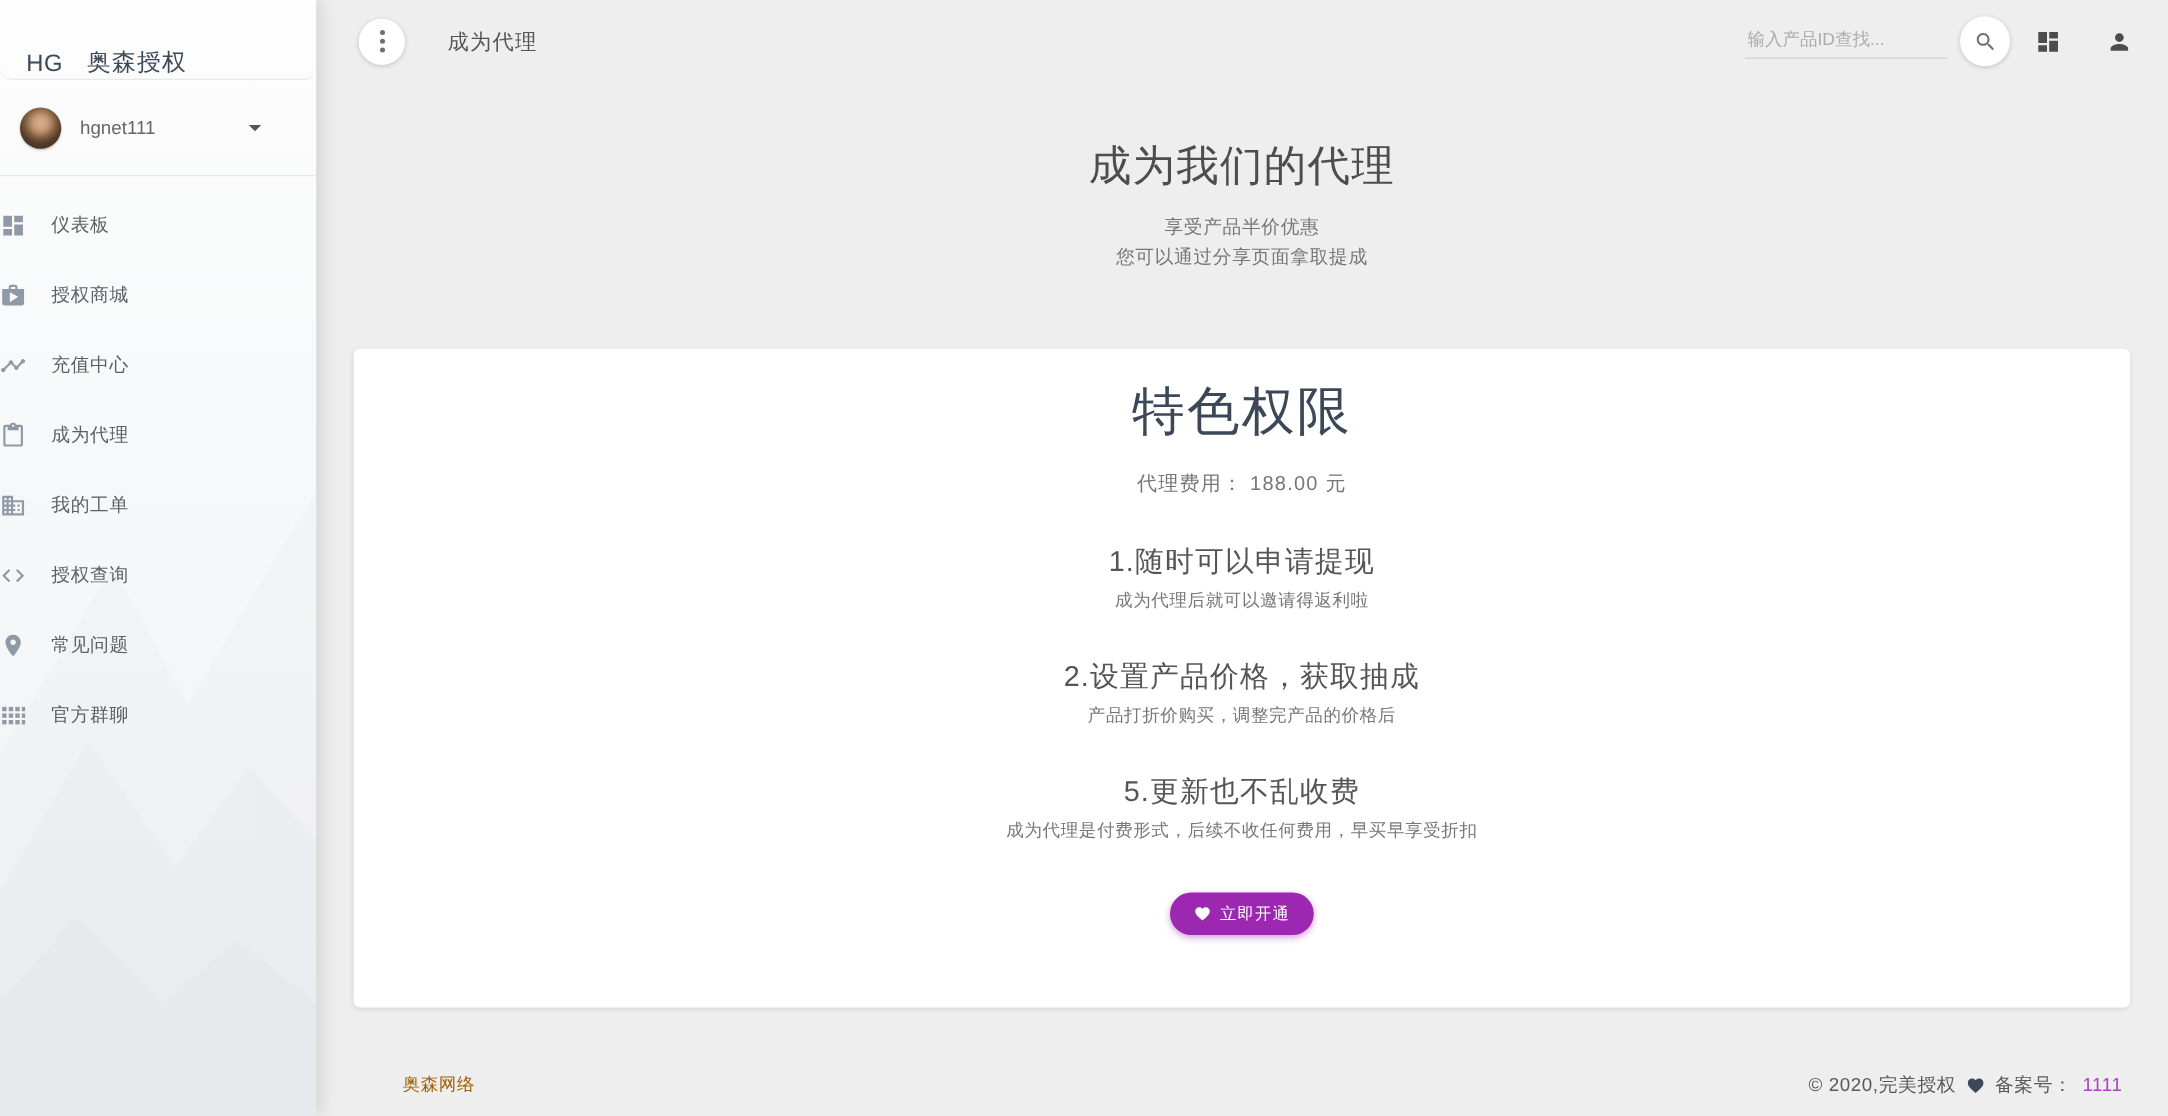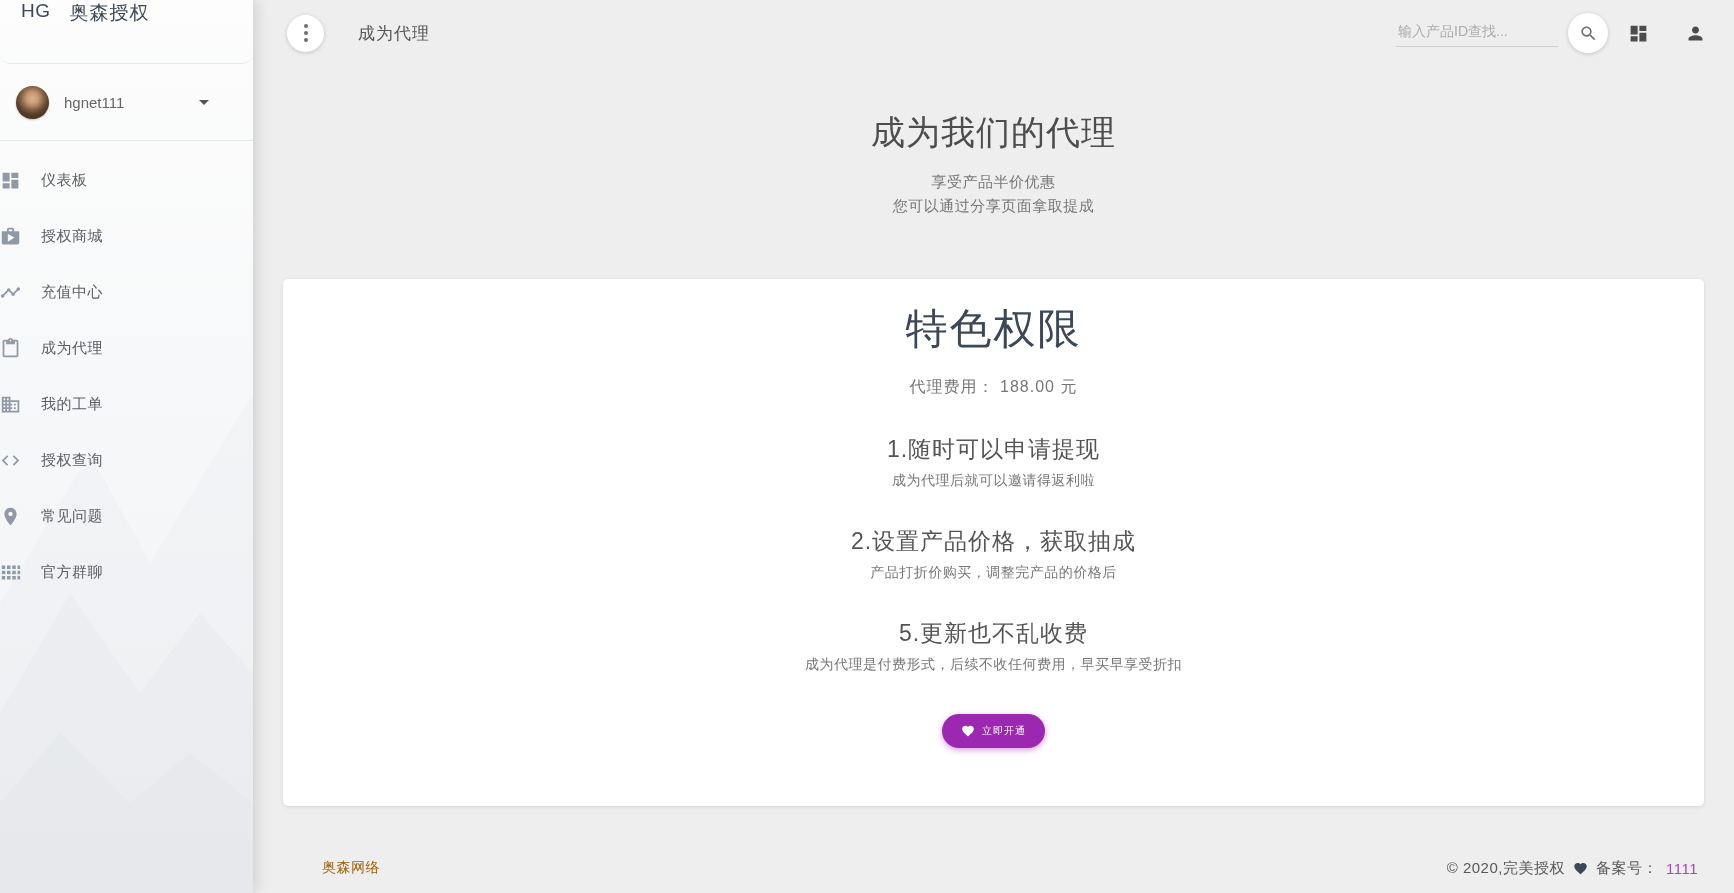--- a/index.html
+++ b/index.html
@@ -16,21 +16,21 @@
     position: relative;
     width: 253px; min-width: 253px; height: 100%;
     background: linear-gradient(180deg, #fdfdfd 0%, #f7f8f9 40%, #f2f3f5 100%);
     box-shadow: 3px 0 14px rgba(0,0,0,.14);
     z-index: 5;
     overflow: hidden;
   }
   .sidebar-bg { position: absolute; left: 0; bottom: 0; width: 253px; height: 560px; opacity: .5; pointer-events: none; }
   .sidebar-inner { position: relative; z-index: 1; }
   .brand {
-    display: flex; align-items: flex-start;
+    display: flex; align-items: flex-end;
     height: 64px; padding-left: 21px;
     border-bottom: 1px solid rgba(0,0,0,.08);
     cursor: pointer;
     border-radius: 10px;
   }
   .brand-logo { font-size: 19px; color: #3c4858; letter-spacing: .5px; }
   .brand-title { font-size: 19px; color: #3c4858; margin-left: 19px; letter-spacing: 1px; }
   .user-row {
     display: flex; align-items: center;
     height: 77px; padding: 0 20px 0 16px;
@@ -101,21 +101,21 @@
   .card-title { font-size: 42px; font-weight: 400; color: #3c4858; letter-spacing: 2px; }
   .card-fee { font-size: 16px; color: #777; margin-top: 20px; letter-spacing: 1px; }
   .feature { margin-top: 36px; }
   .feature-title { font-size: 23px; font-weight: 400; color: #555; letter-spacing: 1px; }
   .feature-line { font-size: 14px; color: #777; margin-top: 7px; letter-spacing: .5px; }
   .cta-btn {
     margin-top: 40px;
     display: inline-flex; align-items: center; gap: 7px;
     background: #9c27b0; color: #fff; border: none; cursor: pointer;
     height: 34px; padding: 0 19px; border-radius: 17px;
-    font-size: 10px; letter-spacing: 1px;
+    font-size: 13px; letter-spacing: 1px;
     font-family: "Liberation Sans", "DejaVu Sans", sans-serif;
     box-shadow: 0 2px 6px rgba(156,39,176,.45);
   }
   .cta-btn svg { width: 14px; height: 14px; }
 
   
   .footer {
     margin-top: auto;
     display: flex; align-items: center; justify-content: space-between;
     padding: 0 36px 0 69px; height: 50px; flex: none;

